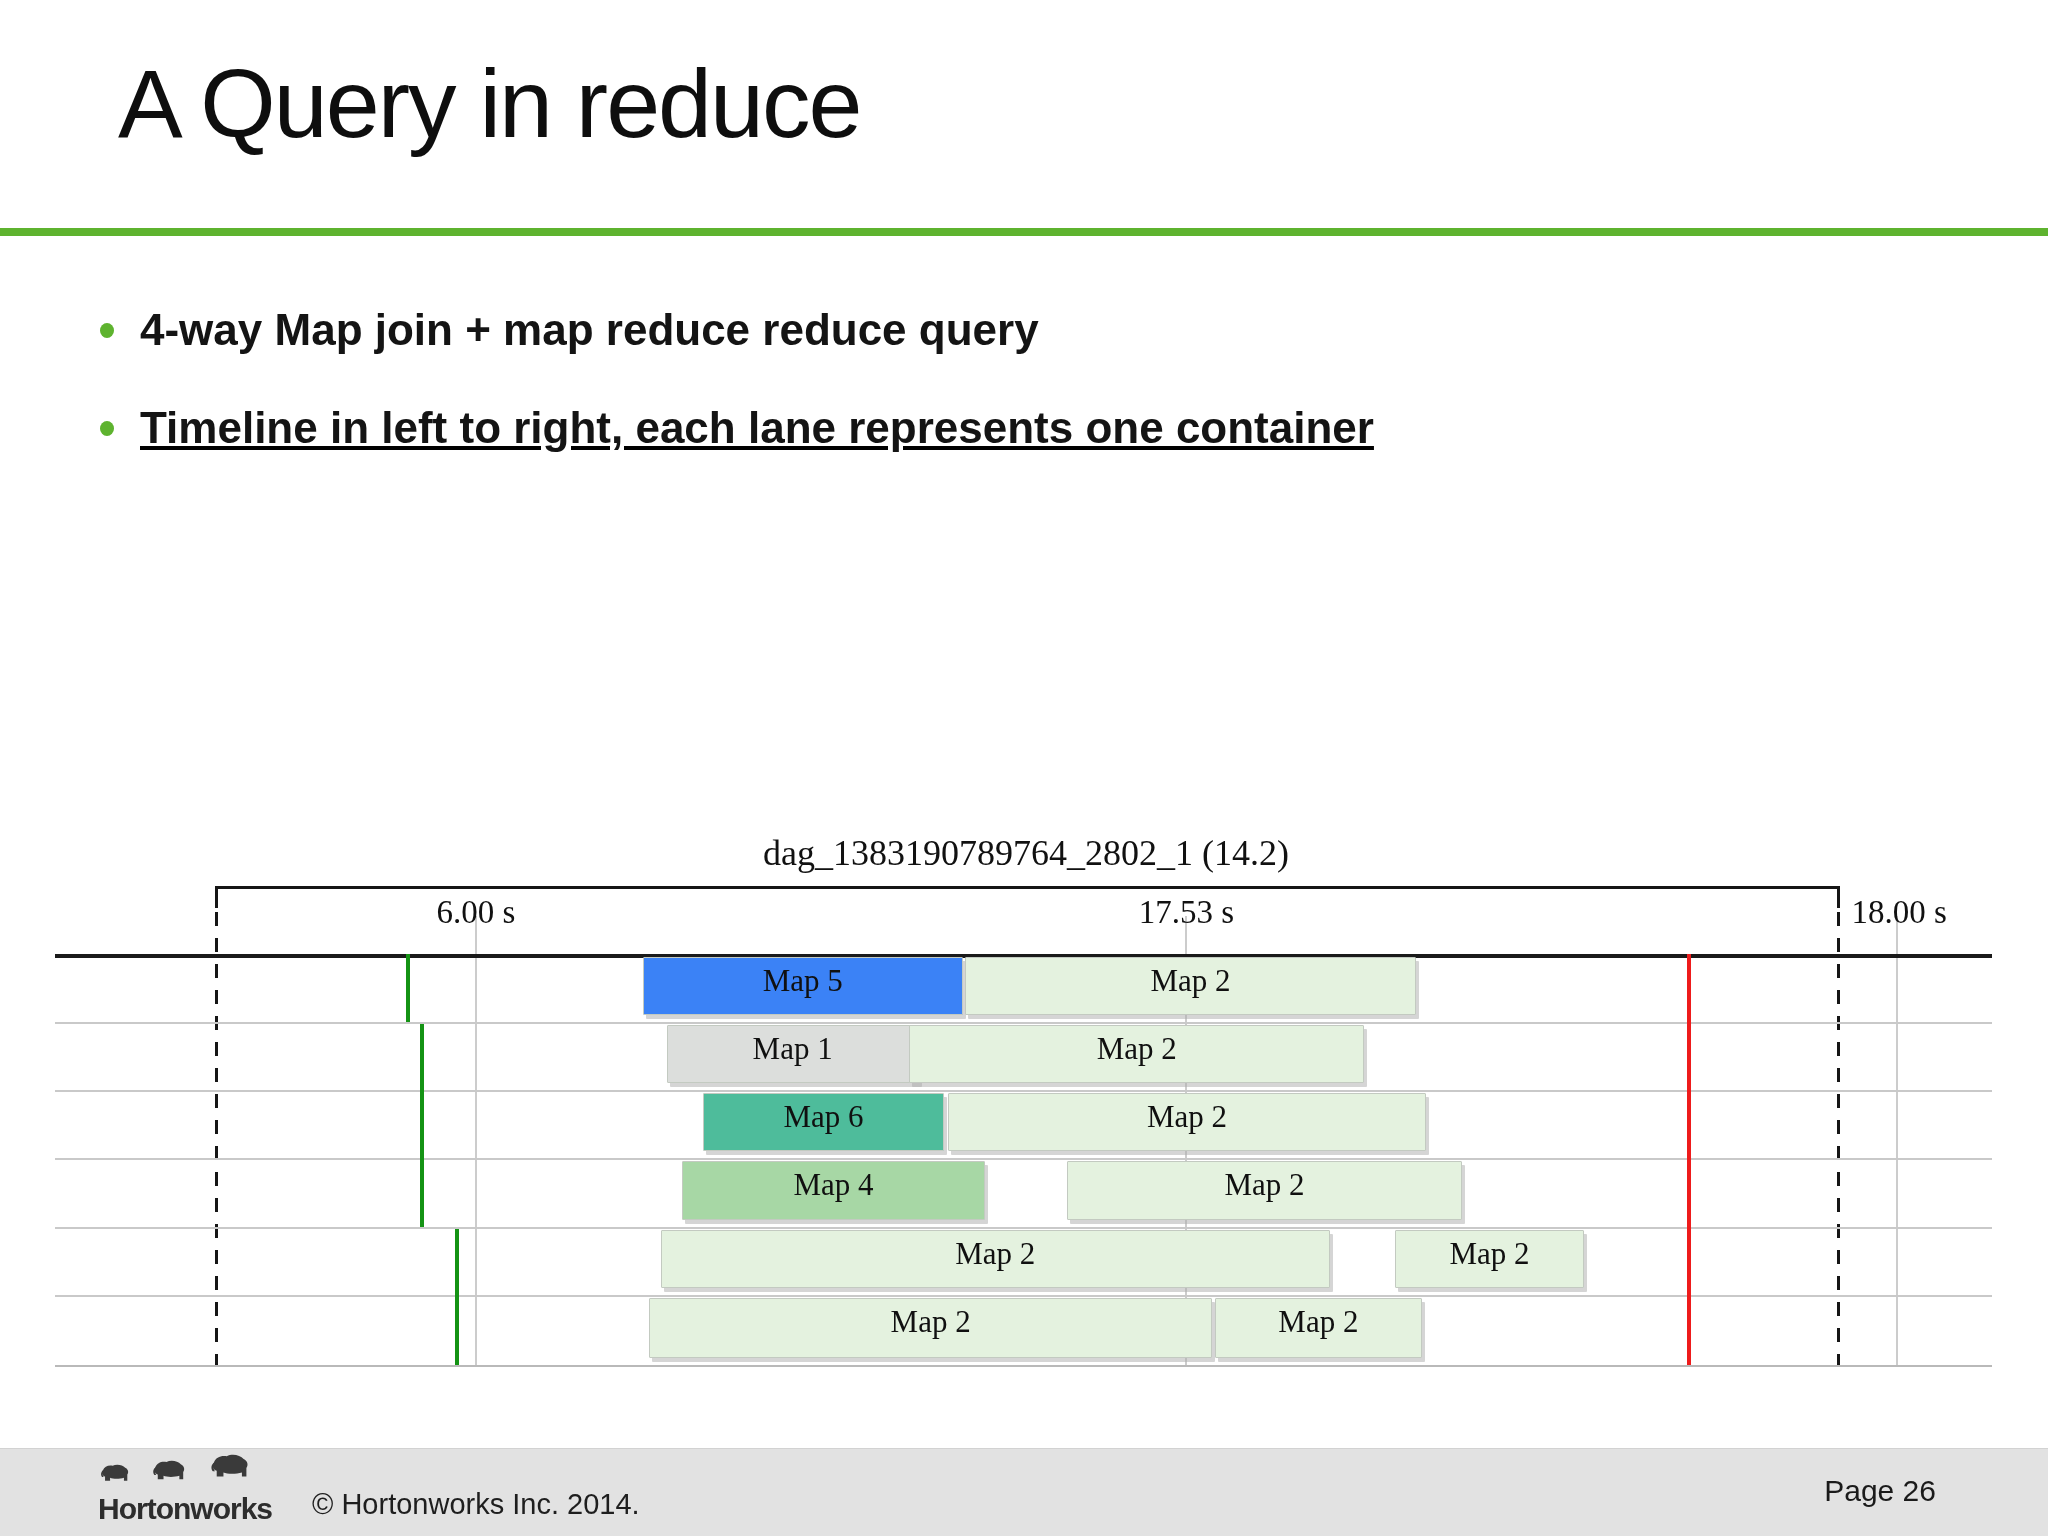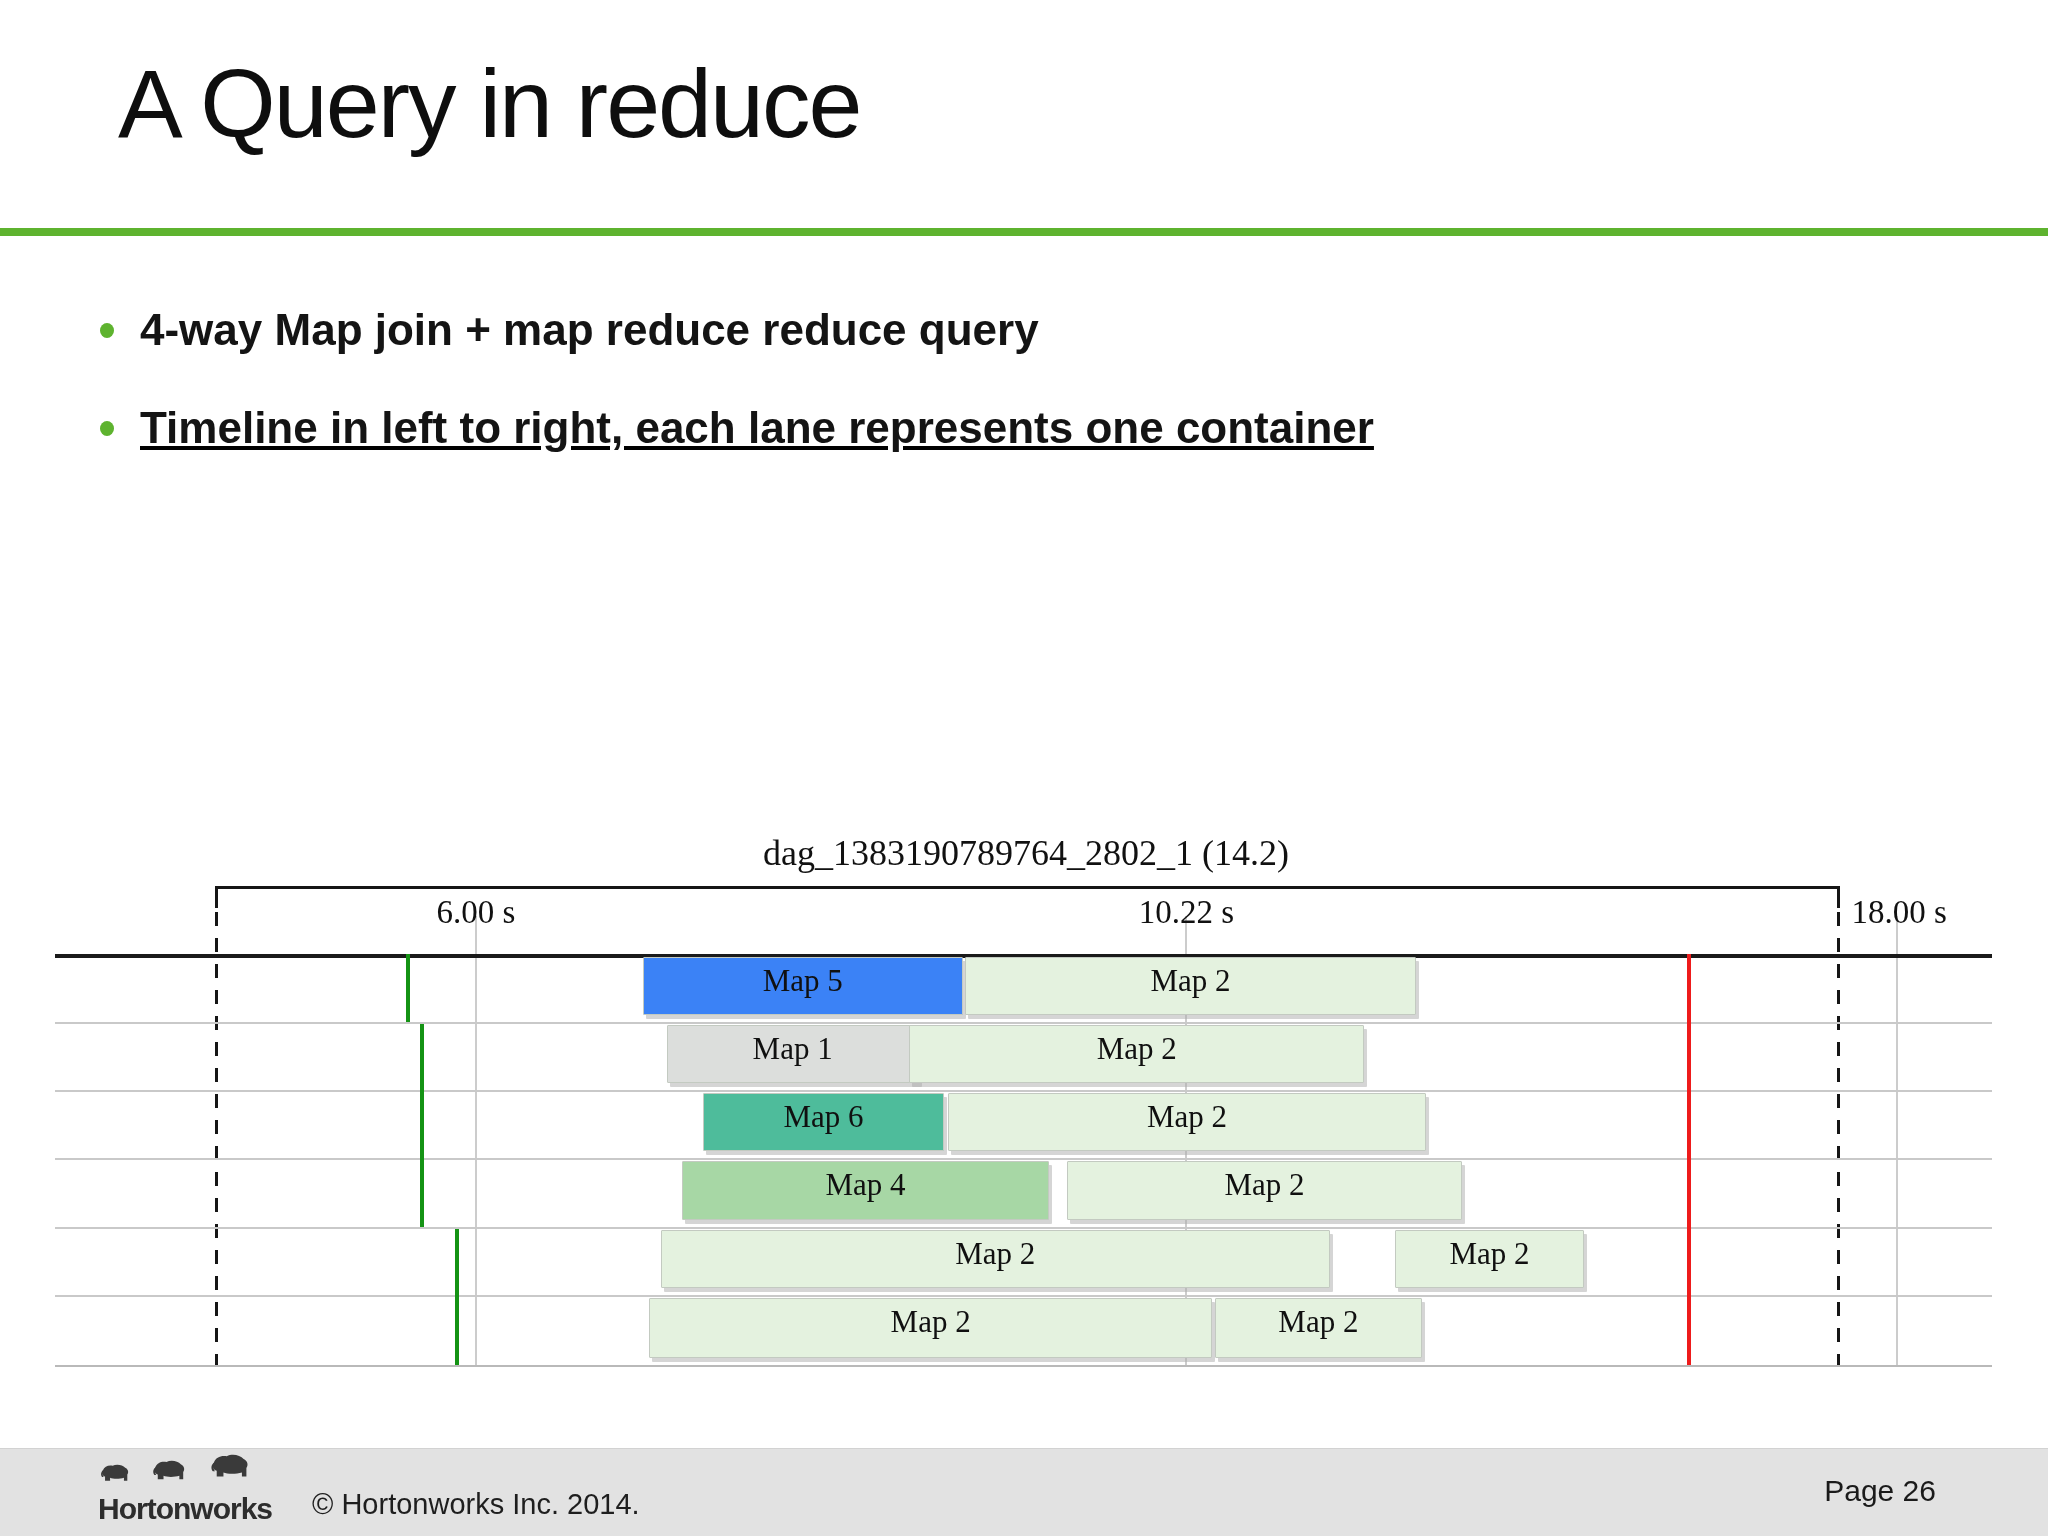--- a/index.html
+++ b/index.html
@@ -65,21 +65,21 @@
     <span class="bullet-dot" style="background: rgb(94, 179, 47);"></span>
     <span class="bullet-text">Timeline in left to right, each lane represents one container</span>
   </div>
 
   <div class="abs serif" id="chart-title">dag_1383190789764_2802_1 (14.2)</div>
 
   <div class="abs" id="chart-layer" style="left:0;top:0;width:2048px;height:1536px;">
       <div class="abs gridline" style="left: 475px;"></div>
       <div class="abs tick-label serif" style="left: 476px; transform: translateX(-50%);">6.00 s</div>
       <div class="abs gridline" style="left: 1185.4px;"></div>
-      <div class="abs tick-label serif" style="left: 1186.4px; transform: translateX(-50%);">10.22 s</div>
+      <div class="abs tick-label serif" style="left: 1186.4px; transform: translateX(-50%);">17.53 s</div>
       <div class="abs gridline" style="left: 1895.8px;"></div>
       <div class="abs tick-label serif" style="left: 1851.6px;">18.00 s</div>
       <div class="abs" style="left: 215.52px; top: 886px; width: 1622.08px; height: 3px; background: rgb(22, 22, 22);"></div>
       <div class="abs" style="left: 214.52px; top: 886px; width: 3px; height: 22px; background: rgb(22, 22, 22);"></div>
       <div class="abs dash-v" style="left: 214.52px; top: 912px; height: 453px; background: repeating-linear-gradient(rgb(22, 22, 22) 0px, rgb(22, 22, 22) 14px, transparent 14px, transparent 26px);"></div>
       <div class="abs" style="left: 1836.6px; top: 886px; width: 3px; height: 22px; background: rgb(22, 22, 22);"></div>
       <div class="abs dash-v" style="left: 1836.6px; top: 912px; height: 453px; background: repeating-linear-gradient(rgb(22, 22, 22) 0px, rgb(22, 22, 22) 14px, transparent 14px, transparent 26px);"></div>
       <div class="abs" style="left: 55px; top: 954px; width: 1937px; height: 4px; background: rgb(26, 26, 26);"></div>
       <div class="abs lane-line" style="top: 1022px;"></div>
       <div class="abs lane-line" style="top: 1090px;"></div>
@@ -102,21 +102,21 @@
       </div>
       <div class="abs bar" style="left: 909.344px; top: 1025px; width: 454.656px; height: 58px; background: rgb(228, 242, 223);">
         <span class="bar-label">Map 2</span>
       </div>
       <div class="abs bar" style="left: 703.328px; top: 1093px; width: 240.352px; height: 58px; background: rgb(78, 188, 155);">
         <span class="bar-label">Map 6</span>
       </div>
       <div class="abs bar" style="left: 948.416px; top: 1093px; width: 477.152px; height: 58px; background: rgb(228, 242, 223);">
         <span class="bar-label">Map 2</span>
       </div>
-      <div class="abs bar" style="left: 682.016px; top: 1161px; width: 367px; height: 59px; background: rgb(167, 215, 165);">
+      <div class="abs bar" style="left: 682.016px; top: 1161px; width: 303px; height: 59px; background: rgb(167, 215, 165);">
         <span class="bar-label">Map 4</span>
       </div>
       <div class="abs bar" style="left: 1066.82px; top: 1161px; width: 395.456px; height: 59px; background: rgb(228, 242, 223);">
         <span class="bar-label">Map 2</span>
       </div>
       <div class="abs bar" style="left: 660.704px; top: 1230px; width: 668.96px; height: 58px; background: rgb(228, 242, 223);">
         <span class="bar-label">Map 2</span>
       </div>
       <div class="abs bar" style="left: 1394.78px; top: 1230px; width: 189.44px; height: 58px; background: rgb(228, 242, 223);">
         <span class="bar-label">Map 2</span>

